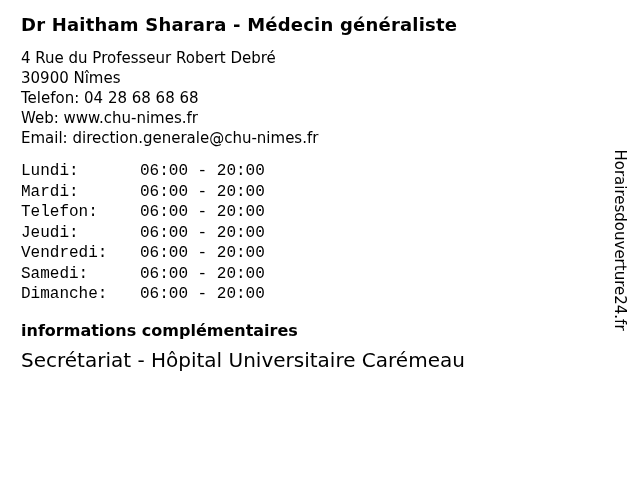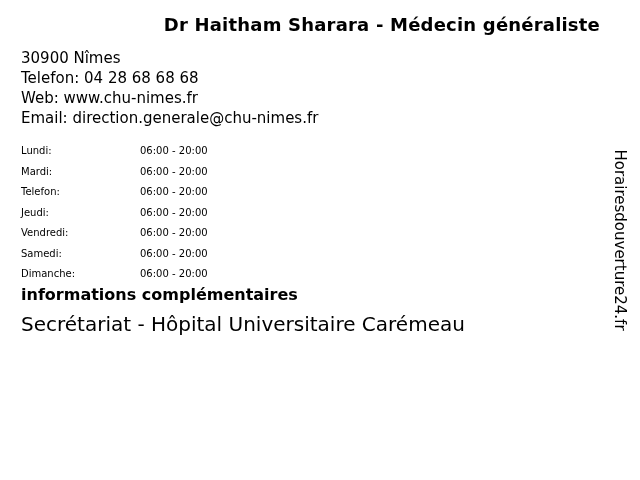--- a/index.html
+++ b/index.html
@@ -21,49 +21,49 @@
     top: 0;
     right: 40px;
   }
   .page-title {
     margin: 0;
     padding-top: 13px;
     font-size: 18px;
     line-height: 23px;
     font-weight: bold;
     letter-spacing: 0.2px;
-    text-align: right;
   }
   .contact-block {
     margin-top: 12px;
     font-size: 15px;
     line-height: 20px;
   }
   .section-heading {
     margin: 0;
     font-size: 16px;
     line-height: 18px;
     font-weight: bold;
   }
   .hours-heading {
     margin-top: 16px;
   }
   .hours-table {
     margin-top: 13px;
-    font-size: 10px;
+    font-size: 16px;
     line-height: 20.5px;
+    font-family: Liberation Mono, monospace;
   }
   .hours-row { white-space: nowrap; }
   .hours-day {
     display: inline-block;
     width: 119px;
   }
   .hours-time { display: inline-block; }
   .info-heading {
-    margin-top: 1px;
+    margin-top: 17px;
   }
   .info-text {
     margin-top: 10px;
     font-size: 20px;
     line-height: 20px;
   }
   .watermark {
     position: absolute;
     right: 11px;
     top: 50%;
@@ -76,20 +76,21 @@
   }
 </style>
 </head>
 <body>
 
 <div class="content">
 
   <h1 class="page-title">Dr Haitham Sharara - Médecin généraliste</h1>
 
   <div class="contact-block">
+    <div>4 Rue du Professeur Robert Debré</div>
     <div>30900 Nîmes</div>
     <div>Telefon: 04 28 68 68 68</div>
     <div>Web: www.chu-nimes.fr</div>
     <div>Email: direction.generale@chu-nimes.fr</div>
   </div>
 
 
   <div class="hours-table">
     <div class="hours-row">
       <span class="hours-day">Lundi:</span><span class="hours-time">06:00 - 20:00</span>

